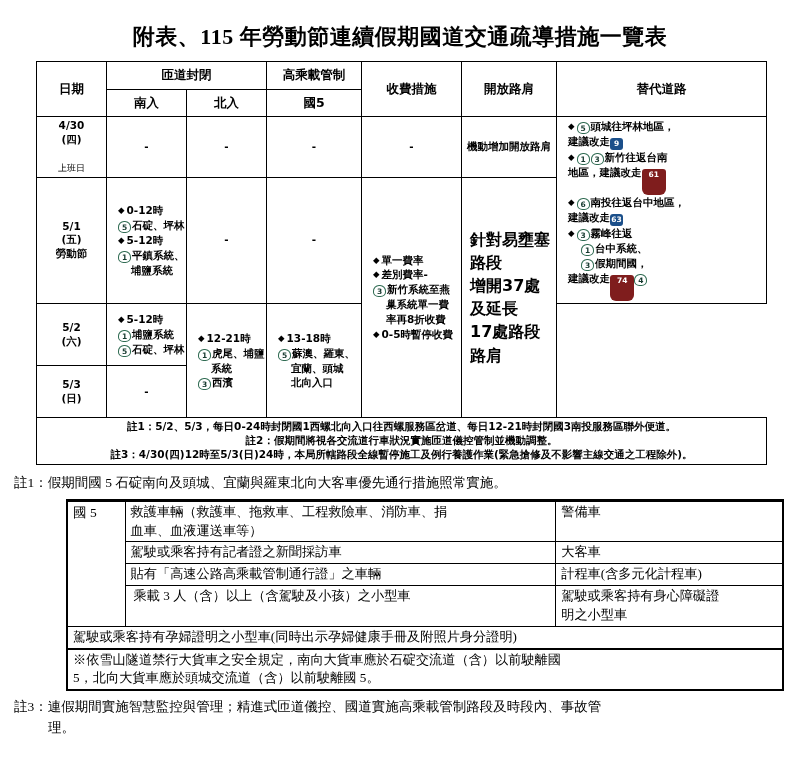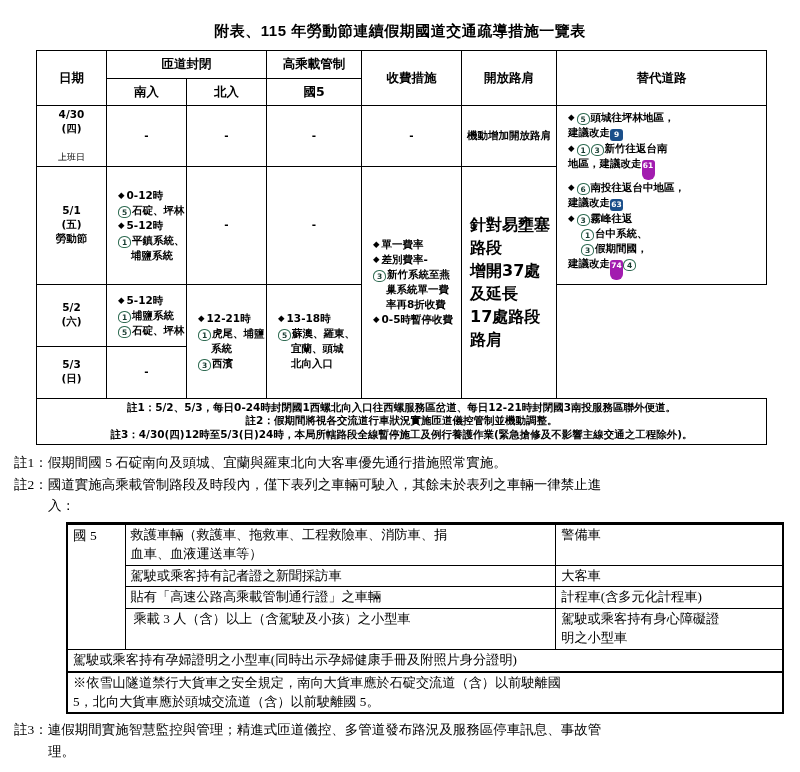--- a/index.html
+++ b/index.html
@@ -10,26 +10,26 @@
     font-family:"Liberation Serif","DejaVu Serif",serif;
     color:#000;
     overflow:hidden;
     position:relative;
   }
   .page{width:800px;height:772px;position:relative;box-sizing:border-box;}
 
   
   .doc-title{
     text-align:center;
-    font-size:15px;
+    font-size:22px;
     font-weight:bold;
     letter-spacing:0.5px;
     padding-top:22px;
     padding-bottom:9px;
-    font-family:Liberation Sans, sans-serif;
+    font-family:Liberation Serif, serif;
   }
 
   
   .main-table-wrap{padding:0 34px 0 36px;}
   table.main{
     border-collapse:collapse;
     width:730px;
     table-layout:fixed;
     font-family:"DejaVu Sans","Liberation Sans",sans-serif;
   }
@@ -94,28 +94,28 @@
     text-align:center;
     color:#fff;
     background:#1b4f8a;
     border-radius:3px;
     vertical-align:-1px;
     box-sizing:border-box;
   }
   
   .badge-red{
     display:inline-block;
-    min-width:13px;height:20px;
+    min-width:13px;height:26px;
     line-height:12px;
-    padding:0 1px;
+    padding:0 7px;
     font-size:7.5px;
     font-weight:bold;
     text-align:center;
     color:#fff;
-    background:#a21caf;
+    background:#7f1d1d;
     border-radius:3px 3px 6px 6px;
     vertical-align:-1px;
     box-sizing:border-box;
   }
   td.notes-cell{
     text-align:left;
     padding:3px 5px 4px 5px;
     font-size:10.5px;
     line-height:1.5;
     margin-top:6px;
@@ -305,24 +305,20 @@
           <div class="nline">註3：4/30(四)12時至5/3(日)24時，本局所轄路段全線暫停施工及例行養護作業(緊急搶修及不影響主線交通之工程除外)。</div>
         </td>
       </tr>
     </tbody>
       </table>
   </div>
 
   <div class="outnote note1">
     <div>註1：假期間國 5 石碇南向及頭城、宜蘭與羅東北向大客車優先通行措施照常實施。</div>
   </div>
-  <div class="outnote">
-    <div>註2：國道實施高乘載管制路段及時段內，僅下表列之車輛可駛入，其餘未於表列之車輛一律禁止進</div>
-    <span class="ind">入：</span>
-  </div>
 
   <div class="hov-wrap">
     <div class="hov-frame">
       <table class="hov" style="width:100%;">
         <colgroup>
           <col style="width:52px">
           <col style="width:392px">
           <col style="width:206px">
         </colgroup>
 
@@ -363,17 +359,17 @@
             <div>※依雪山隧道禁行大貨車之安全規定，南向大貨車應於石碇交流道（含）以前駛離國</div>
             <div>5，北向大貨車應於頭城交流道（含）以前駛離國 5。</div>
           </td>
         </tr>
       </tbody>
         </table>
     </div>
   </div>
 
   <div class="outnote note3">
-    <div>註3：連假期間實施智慧監控與管理；精進式匝道儀控、多管道發布路況及服務區停車訊息、事故管</div>
+    <div>註3：連假期間實施智慧監控與管理；精進式匝道儀控、國道實施高乘載管制路段及時段內、事故管</div>
     <span class="ind">理。</span>
   </div>
 
 </div>
 
 </body></html>

